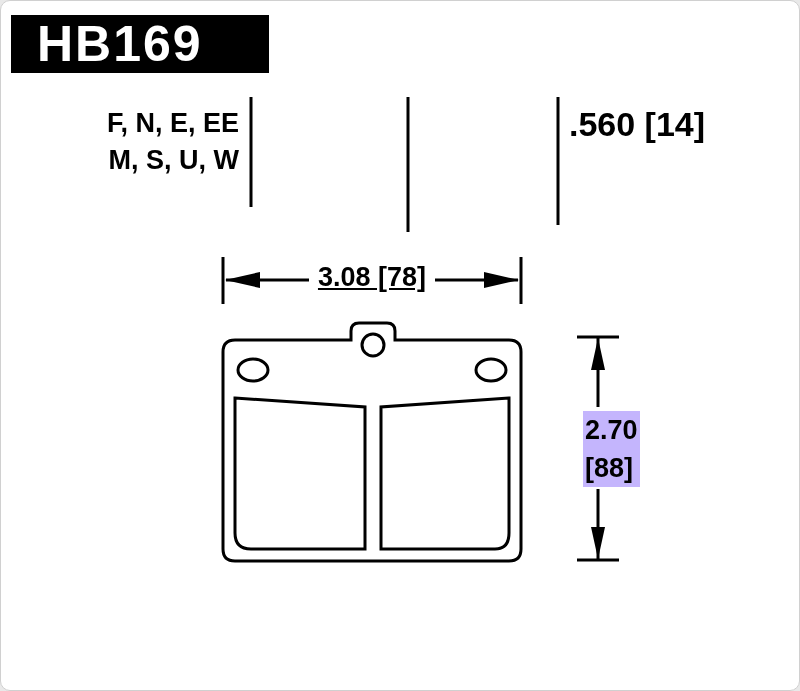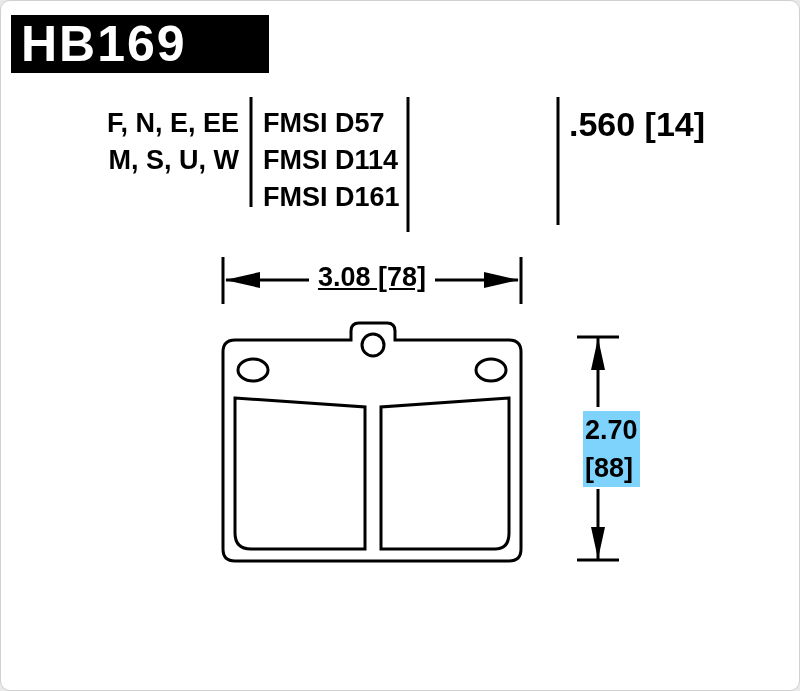--- a/index.html
+++ b/index.html
@@ -11,28 +11,28 @@
     border-radius:10px;
     overflow:hidden;
     font-family:"Liberation Sans", sans-serif;
     color:#000;
   }
   .txt{position:absolute;font-weight:bold;white-space:nowrap;color:#000;}
   .part-bar{
     position:absolute;left:10px;top:14px;width:258px;height:58px;
     background:#000;color:#fff;
     display:flex;align-items:center;
-    padding-left:10px;box-sizing:border-box;
+    padding-left:26px;box-sizing:border-box;
   }
   .part-bar span{font-size:50px;font-weight:bold;letter-spacing:2px;}
   .compounds{left:70px;top:104px;width:168px;text-align:right;font-size:27px;line-height:37px;}
   .fmsi{left:262px;top:104px;font-size:27px;line-height:37px;}
   .thickness{left:568px;top:104px;font-size:34px;}
   .width-label{left:296px;top:261px;width:150px;text-align:center;font-size:27px;text-decoration:underline;}
-  .height-label{left:582px;top:410px;font-size:27px;line-height:38px;background:#7dd3fc;padding:0 2px;}
+  .height-label{left:582px;top:410px;font-size:27px;line-height:38px;background:#c4b5fd;padding:0 2px;}
   .vehicle{left:0;top:617px;width:100%;text-align:center;font-size:26px;letter-spacing:1px;}
   svg{position:absolute;left:0;top:0;}
 </style>
 </head>
 <body>
 
 <div class="page">
 
   <svg width="798" height="689" viewBox="0 0 798 689">
 
@@ -77,25 +77,20 @@
 
   <div class="part-bar">
     <span>HB169</span>
   </div>
 
   <div class="txt compounds">
     <div>F, N, E, EE</div>
     <div>M, S, U, W</div>
   </div>
 
-  <div class="txt fmsi">
-    <div>FMSI D57</div>
-    <div>FMSI D114</div>
-    <div>FMSI D161</div>
-  </div>
 
   <div class="txt thickness">.560 [14]</div>
 
   <div class="txt width-label">3.08 [78]</div>
 
   <div class="txt height-label">
     <div>2.70</div>
     <div>[88]</div>
   </div>
 

